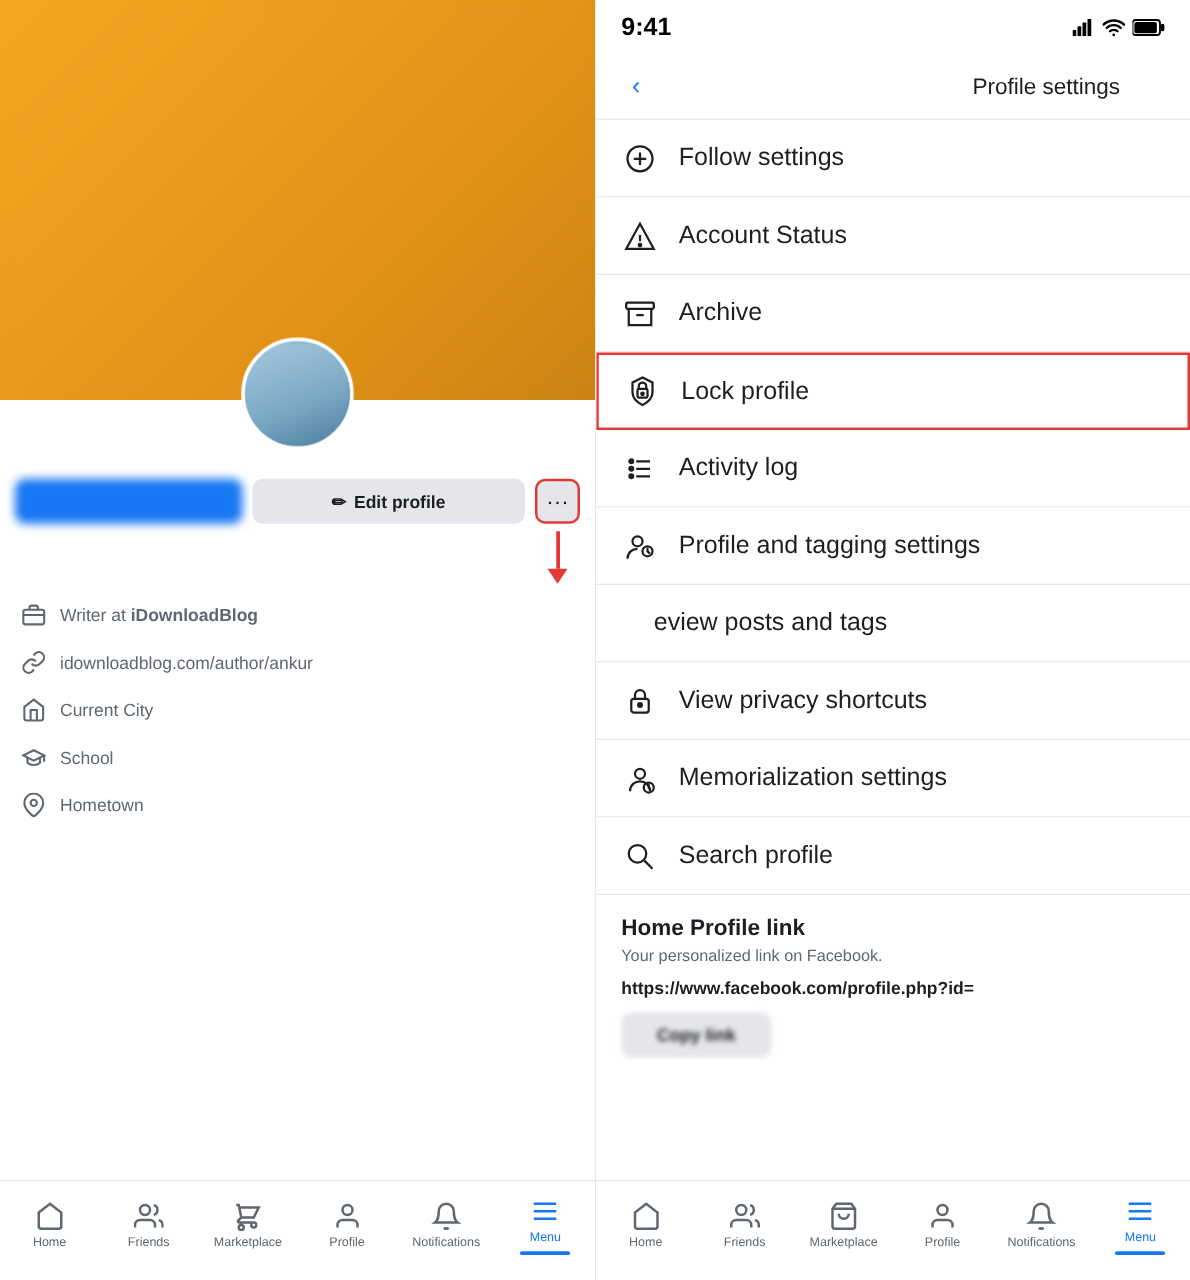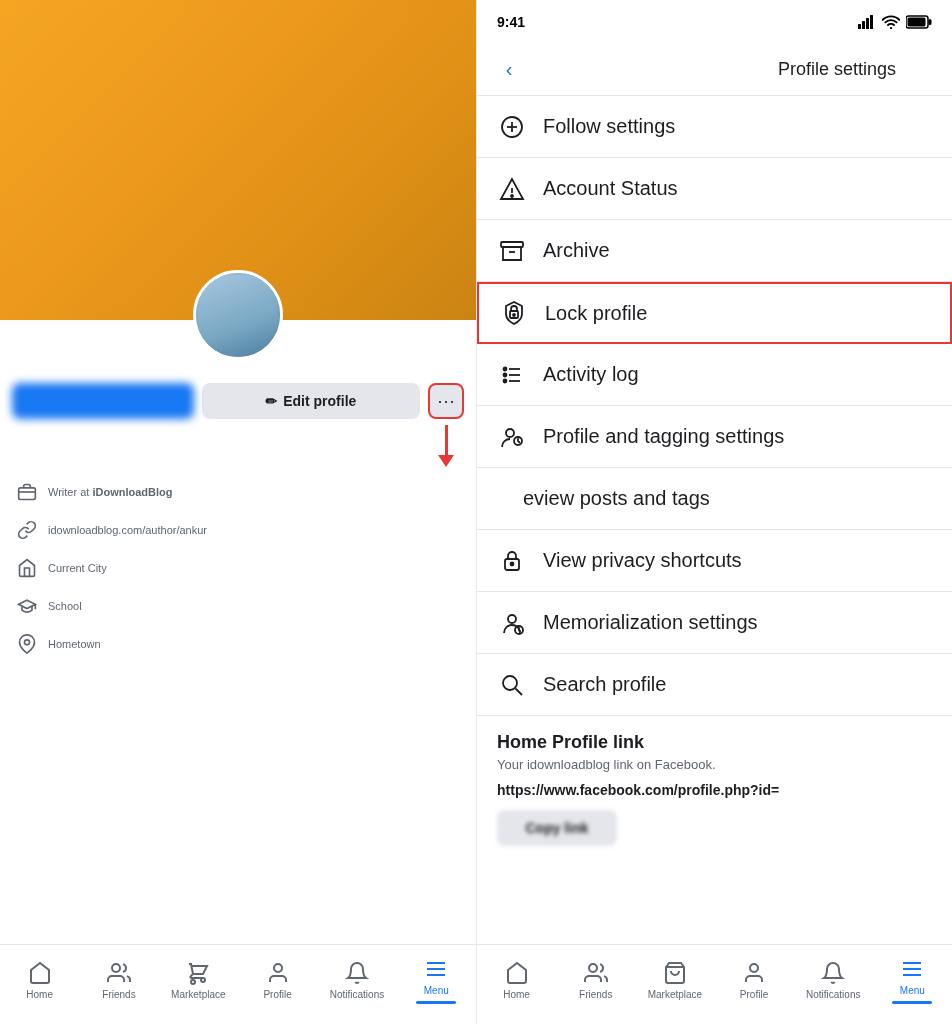--- a/index.html
+++ b/index.html
@@ -137,21 +137,21 @@
     .profile-info {
       padding: 16px 16px 0 16px;
       margin-top: 30px;
     }
 
     .info-item {
       display: flex;
       align-items: center;
       gap: 10px;
       padding: 8px 0;
-      font-size: 11px;
+      font-size: 14px;
       color: #606770;
     }
 
     .info-item .icon {
       width: 22px;
       height: 22px;
       display: flex;
       align-items: center;
       justify-content: center;
       flex-shrink: 0;
@@ -216,21 +216,21 @@
     .status-bar {
       height: 44px;
       display: flex;
       align-items: center;
       justify-content: space-between;
       padding: 0 20px;
       background: #fff;
     }
 
     .status-time {
-      font-size: 14px;
+      font-size: 20px;
       font-weight: 600;
       color: #000;
     }
 
     .status-icons {
       display: flex;
       align-items: center;
       gap: 6px;
     }
 
@@ -622,21 +622,21 @@
         <svg width="28" height="28" viewBox="0 0 28 28" fill="none" stroke="#1c1e21" stroke-width="1.8">
           <circle cx="12" cy="12" r="7"></circle>
           <line x1="17.5" y1="17.5" x2="24" y2="24"></line>
         </svg>
       </div>
       <span class="item-label">Search profile</span>
     </div>
 
     <div class="profile-link-section">
       <div class="profile-link-title">Home Profile link</div>
-      <div class="profile-link-subtitle">Your idownloadblog link on Facebook.</div>
+      <div class="profile-link-subtitle">Your personalized link on Facebook.</div>
       <div class="profile-link-url">https://www.facebook.com/profile.php?id=</div>
       <div class="copy-link-btn">
         <span>Copy link</span>
       </div>
     </div>
   </div>
 
   <div class="bottom-nav" style="flex-shrink:0;">
     <div class="nav-item">
       <div class="nav-icon">

